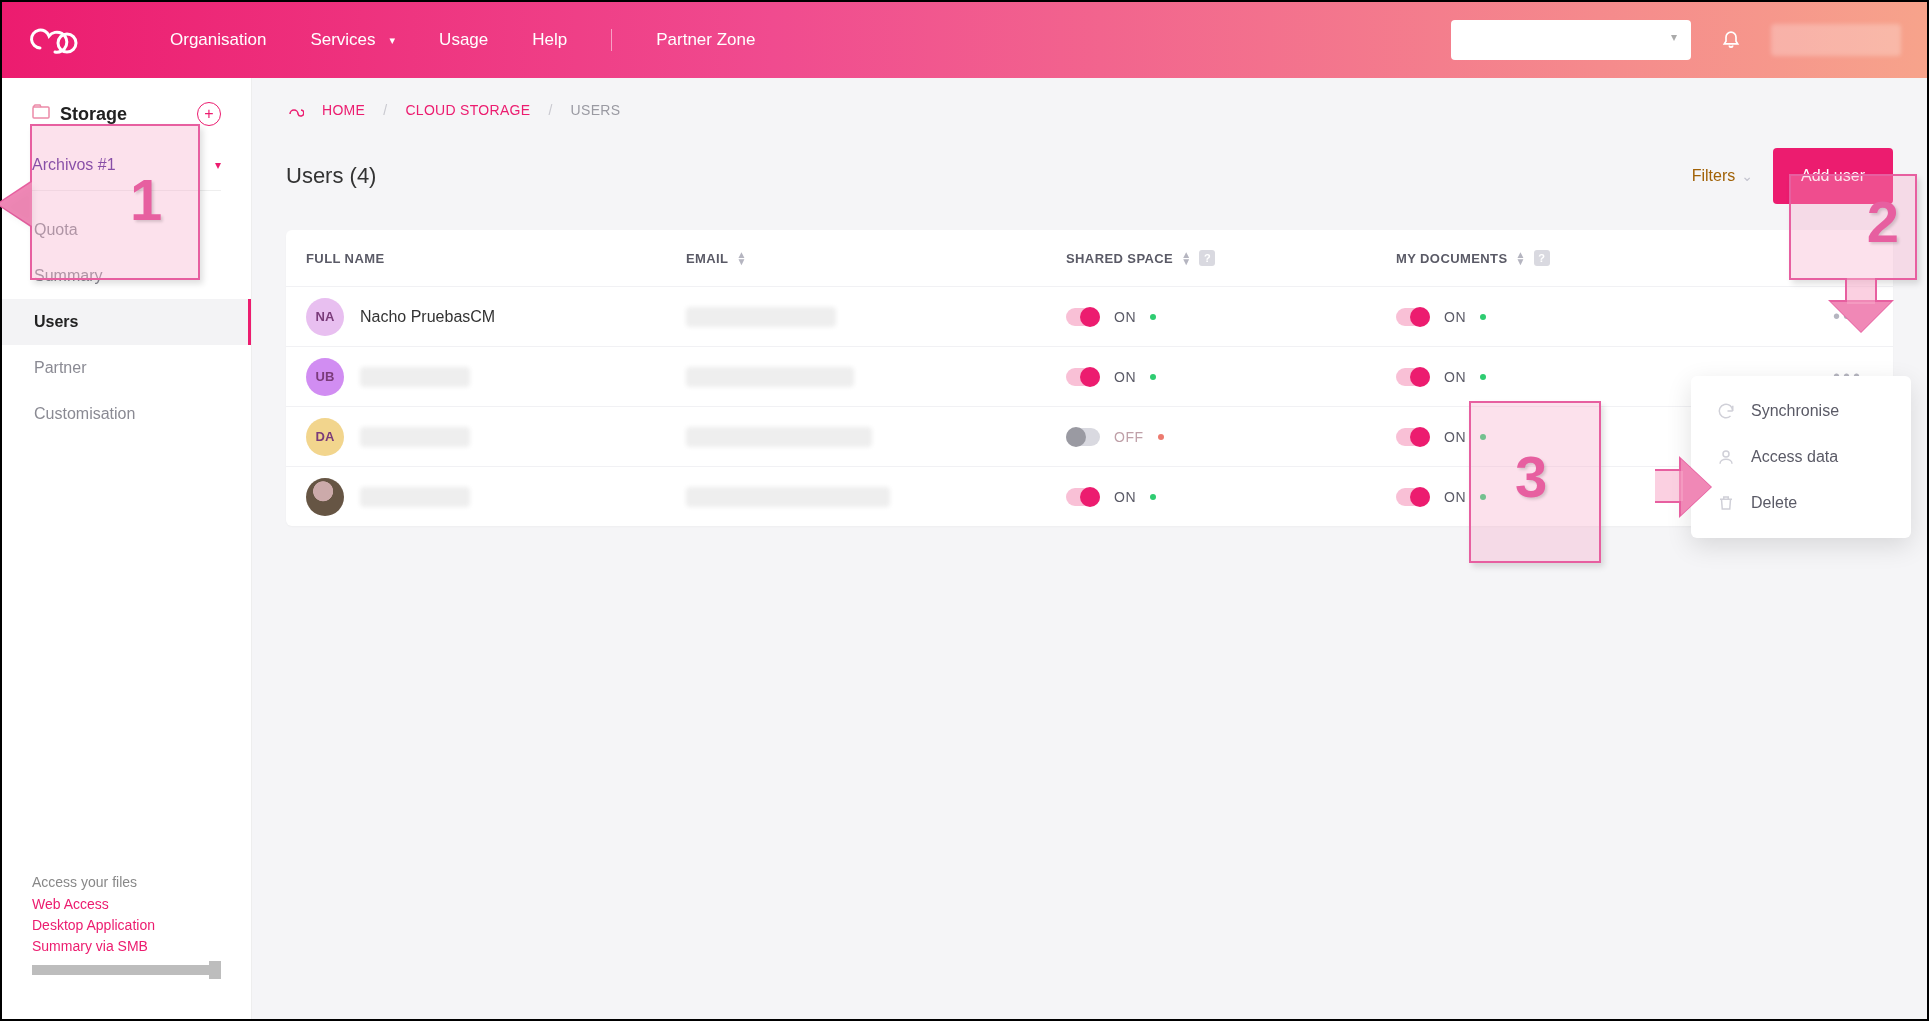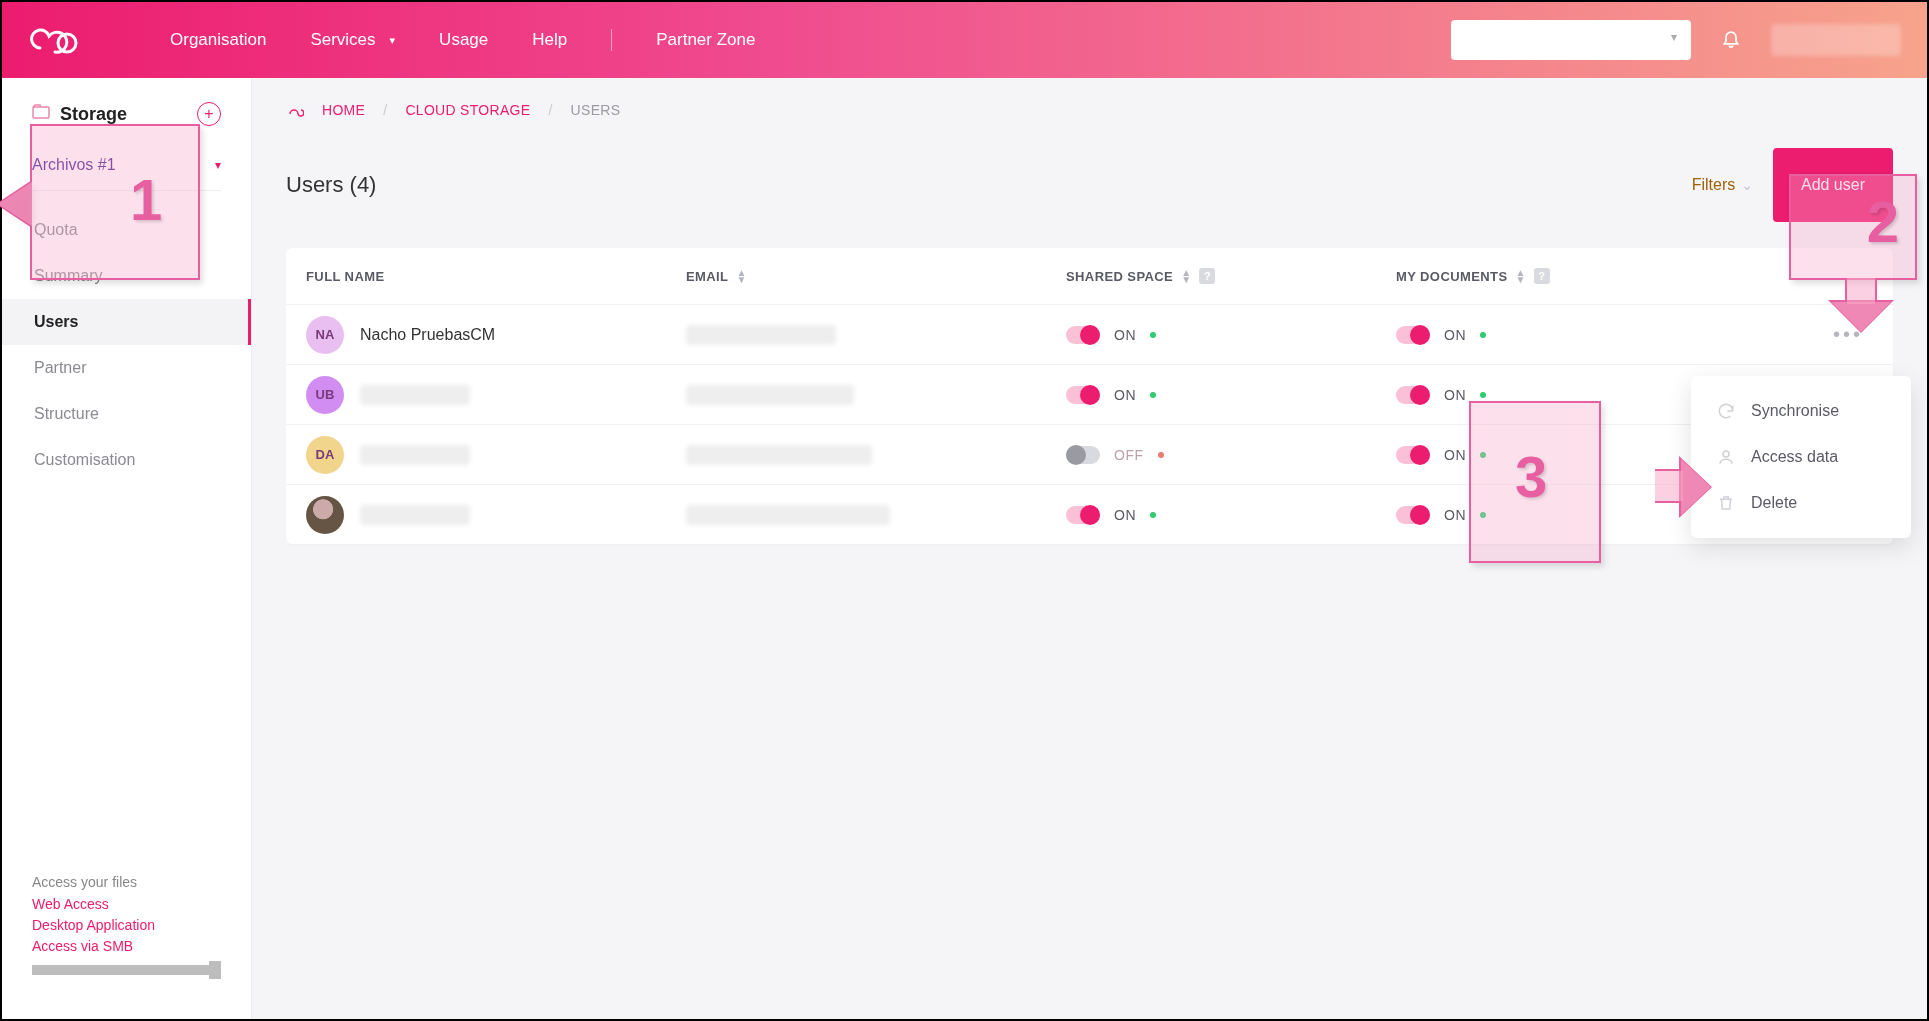--- a/index.html
+++ b/index.html
@@ -36,21 +36,21 @@
 
   .main { flex:1; padding: 24px 34px; position:relative; }
   .breadcrumb { display:flex; align-items:center; gap:18px; font-size:14px; color:#9a9aa2; text-transform:uppercase; letter-spacing:.3px; }
   .breadcrumb .bc-link { color:#ec1c6f; cursor:pointer; }
   .breadcrumb .bc-sep { color:#c9c9d0; }
   .bc-home-icon svg { display:inline-block; vertical-align:middle; }
   .page-title-row { display:flex; align-items:center; margin-top: 30px; margin-bottom: 26px; }
   .page-title { font-size:22px; color:#333; }
   .filters { margin-left:auto; color:#a16207; font-size:16px; display:flex; align-items:center; gap:6px; cursor:pointer; margin-right:20px; }
   .filters::after { content:"⌄"; font-size:14px; color:#c4c4cf; }
-  .add-btn { background:#ec1c6f; color:#fff; border:none; border-radius:4px; padding: 28px 28px; font-size:16px; cursor:pointer; }
+  .add-btn { background:#ec1c6f; color:#fff; border:none; border-radius:4px; padding: 19px 28px; font-size:16px; cursor:pointer; }
 
   .table { background:#fff; border-radius:6px; box-shadow:0 1px 2px rgba(0,0,0,.03); }
   .thead, .trow { display:grid; grid-template-columns: 380px 380px 330px 330px 1fr; align-items:center; padding: 0 20px; }
   .thead { height:56px; font-size:13px; color:#5a5a66; letter-spacing:.4px; font-weight:600; }
   .th { display:flex; align-items:center; gap:8px; }
   .sort-icon { font-size:10px; color:#b5b5c0; display:inline-flex; flex-direction:column; line-height:7px; }
   .help-badge { width:16px; height:16px; background:#d9d9e0; color:#fff; font-size:11px; border-radius:3px; display:inline-flex; align-items:center; justify-content:center; }
   .trow { height:60px; border-top:1px solid #f1f1f4; }
   .name-cell { display:flex; align-items:center; gap:16px; }
   .avatar { width:38px; height:38px; border-radius:50%; display:flex; align-items:center; justify-content:center; font-size:13px; font-weight:600; color:#7a3b7a; }
@@ -139,28 +139,27 @@
       <span class="sb-header-title">Storage</span>
       <span class="sb-add">+</span>
     </div>
     <div class="sb-dropdown">Archivos #1</div>
     <hr class="sb-divider">
     <ul class="sb-menu">
       <li>Quota</li>
       <li>Summary</li>
       <li class="active">Users</li>
       <li>Partner</li>
-      <li>Structure</li>
       <li>Customisation</li>
     </ul>
     <div class="sb-footer">
       <div class="hdr">Access your files</div>
       <a href="#">Web Access</a>
       <a href="#">Desktop Application</a>
-      <a href="#">Access via SMB</a>
+      <a href="#">Summary via SMB</a>
       <div class="status-strip"></div>
     </div>
   </aside>
 
   <main class="main">
     <div class="breadcrumb">
       <span class="bc-home-icon"><svg width="18" height="12" viewBox="0 0 18 12" fill="none" stroke="#ec1c6f" stroke-width="1.5">
             <path d="M4 9a4 4 0 118 0 3 3 0 103-4"></path>
           </svg></span>
       <span class="bc-link">HOME</span>

